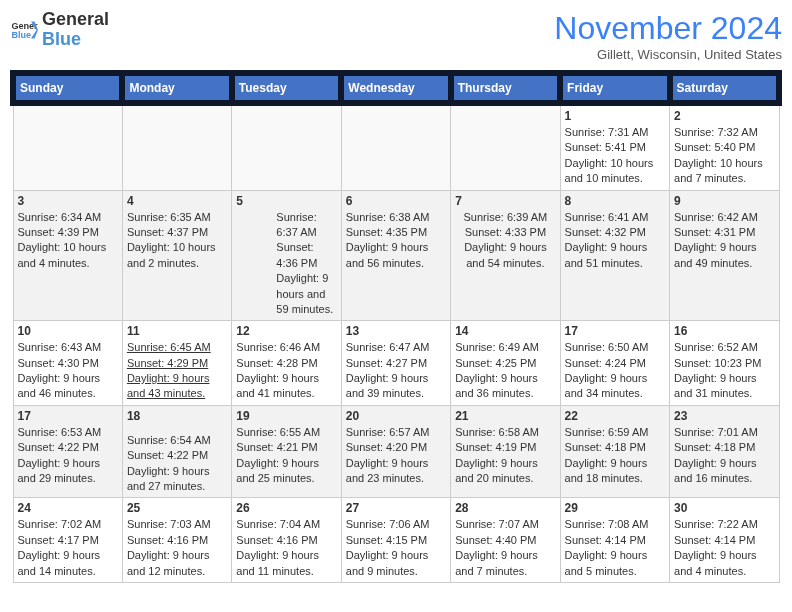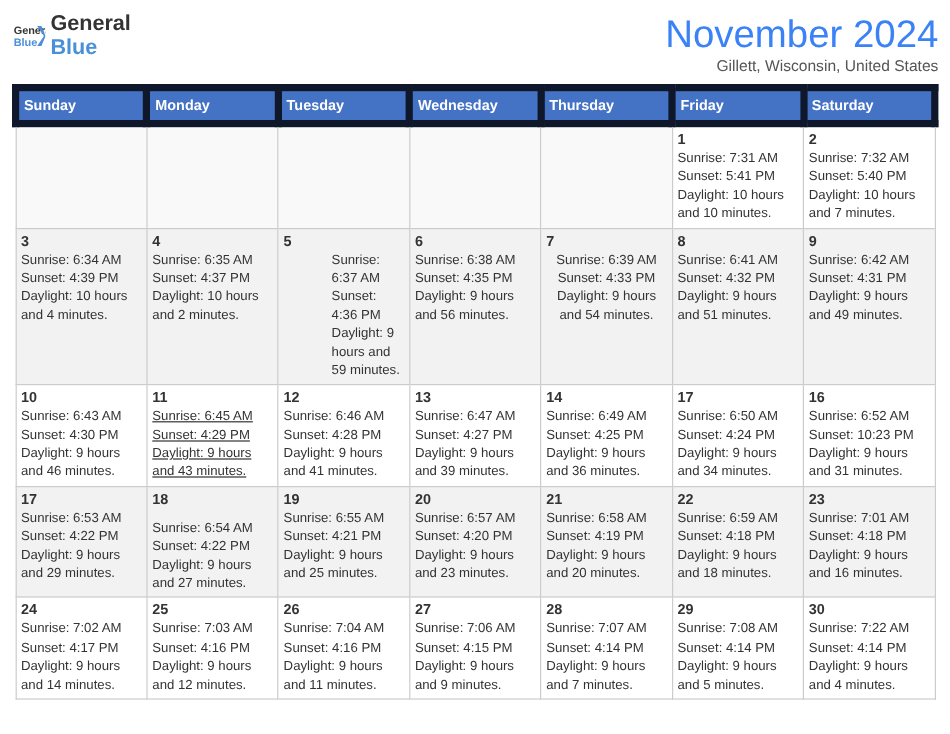--- a/index.html
+++ b/index.html
@@ -294,21 +294,21 @@
         </td>
         <td>
           <span class="day-number">27</span>
           <div class="day-info" style="white-space: pre-line;">Sunrise: 7:06 AM
 Sunset: 4:15 PM
 Daylight: 9 hours and 9 minutes.</div>
         </td>
         <td>
           <span class="day-number">28</span>
           <div class="day-info" style="white-space: pre-line;">Sunrise: 7:07 AM
-Sunset: 4:14 PM
+Sunset: 4:40 PM
 Daylight: 9 hours and 7 minutes.</div>
         </td>
         <td>
           <span class="day-number">29</span>
           <div class="day-info" style="white-space: pre-line;">Sunrise: 7:08 AM
 Sunset: 4:14 PM
 Daylight: 9 hours and 5 minutes.</div>
         </td>
         <td>
           <span class="day-number">30</span>

